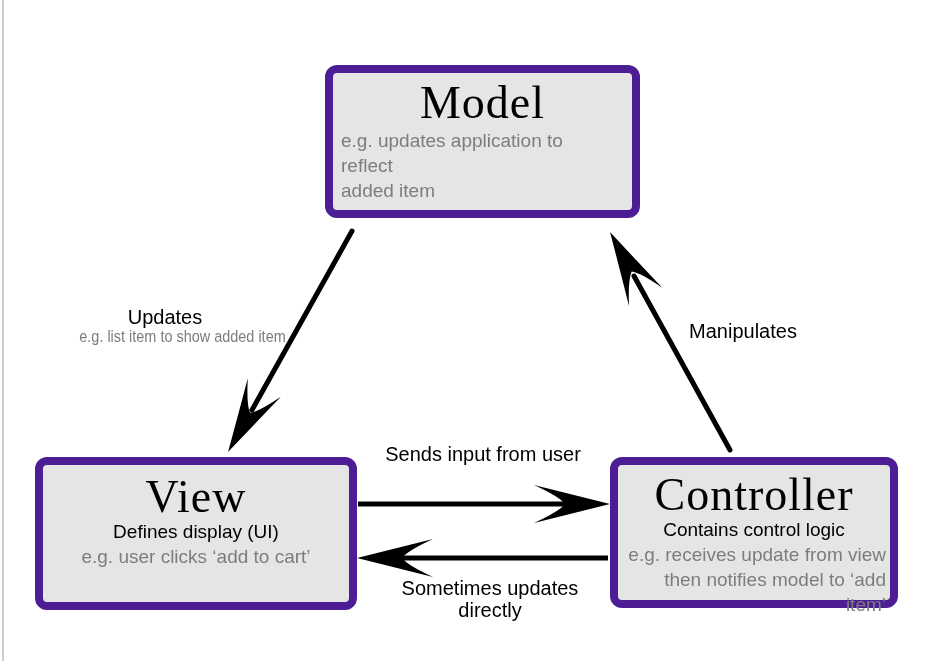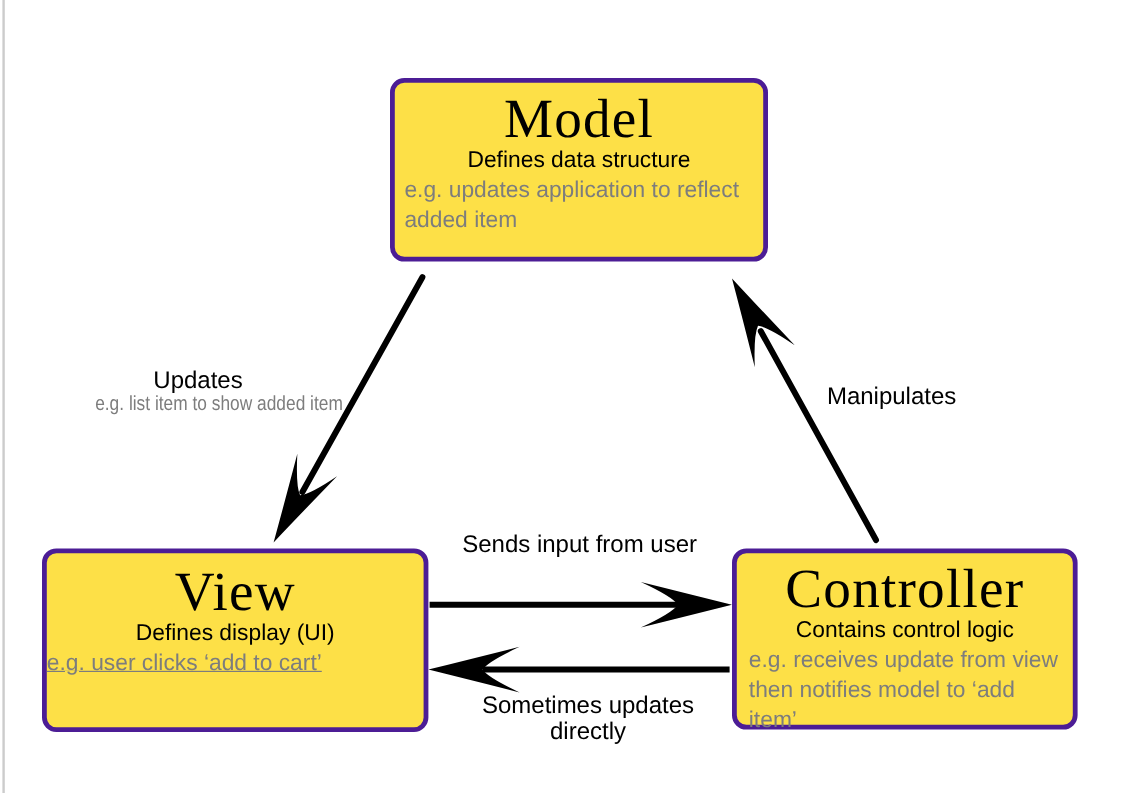--- a/index.html
+++ b/index.html
@@ -26,22 +26,22 @@
   .arrows-layer {
     position: absolute;
     left: 0;
     top: 0;
     width: 943px;
     height: 661px;
   }
 
   .node {
     position: absolute;
-    background: #fde047;
-    border: 4px solid #4c1d95;
+    background: #e5e5e5;
+    border: 8px solid #4c1d95;
     border-radius: 12px;
     text-align: center;
   }
   .node-model      { left: 325px; top: 65px;  width: 315px; height: 153px; padding-top: 6px; }
   .node-view       { left: 35px;  top: 457px; width: 322px; height: 153px; padding-top: 8px; }
   .node-controller { left: 610px; top: 457px; width: 288px; height: 151px; padding-top: 6px; }
 
   .node-title {
     font-family: "Liberation Serif", "DejaVu Serif", serif;
     font-size: 46px;
@@ -55,22 +55,22 @@
     color: #000000;
   }
   .node-example {
     font-size: 19px;
     line-height: 25px;
     color: #7d7d7d;
     white-space: pre-line;
     margin-top: 1px;
   }
   .node-model .node-example      { text-align: left; padding: 0 20px 0 8px; }
-  .node-view .node-example       { text-align: left; text-decoration: underline; }
-  .node-controller .node-example { text-align: left; padding: 0 4px 0 10px; }
+  .node-view .node-example       { text-align: center; }
+  .node-controller .node-example { text-align: right; padding: 0 4px 0 10px; }
 
   .arrow-label {
     position: absolute;
     font-size: 20px;
     color: #000000;
     text-align: center;
     line-height: 22px;
   }
   .label-updates    { left: 100px; top: 306px; width: 130px; }
   .label-updates-sub {
@@ -120,21 +120,20 @@
     <g>
       <line x1="608" y1="558" x2="402" y2="558" stroke="#000000" stroke-width="5" stroke-linecap="butt"></line>
       <g transform="translate(357,558) rotate(180)">
         <path d="M0 0 Q-32 8 -76 19 Q-50 7 -45 0 Q-50 -7 -76 -19 Q-32 -8 0 0 Z" fill="#000000"></path>
       </g>
     </g>
   </svg>
 
   <div class="node node-model">
     <div class="node-title">Model</div>
-    <div class="node-subtitle">Defines data structure</div>
     <div class="node-example">e.g. updates application to reflect
 added item</div>
   </div>
 
   <div class="node node-view">
     <div class="node-title">View</div>
     <div class="node-subtitle">Defines display (UI)</div>
     <div class="node-example">e.g. user clicks ‘add to cart’</div>
   </div>
 

